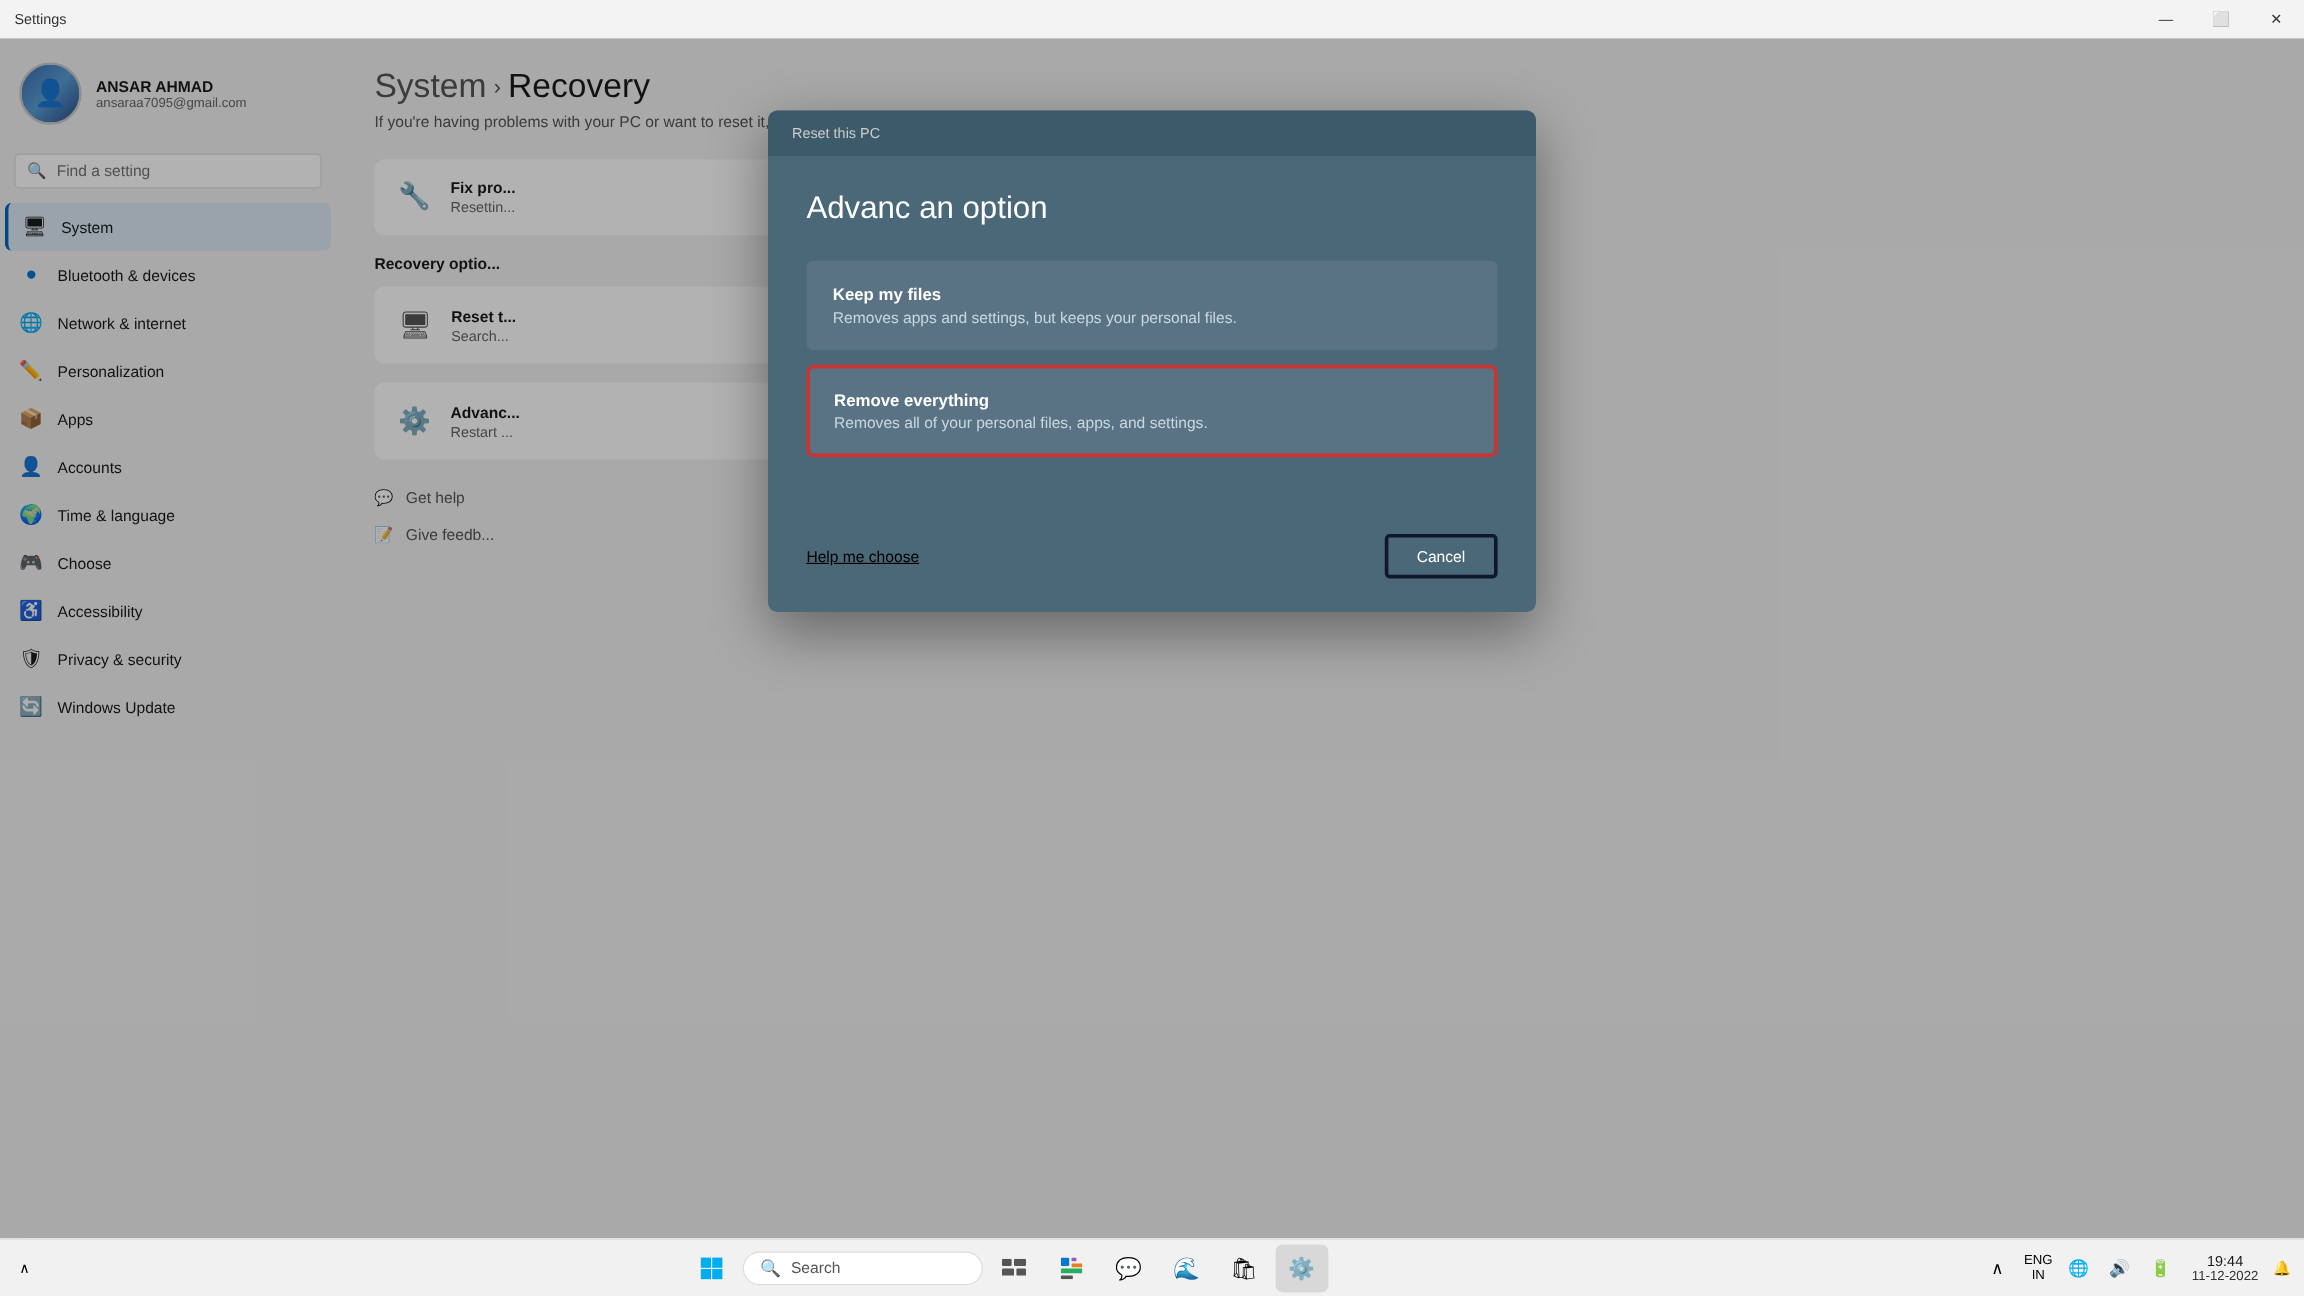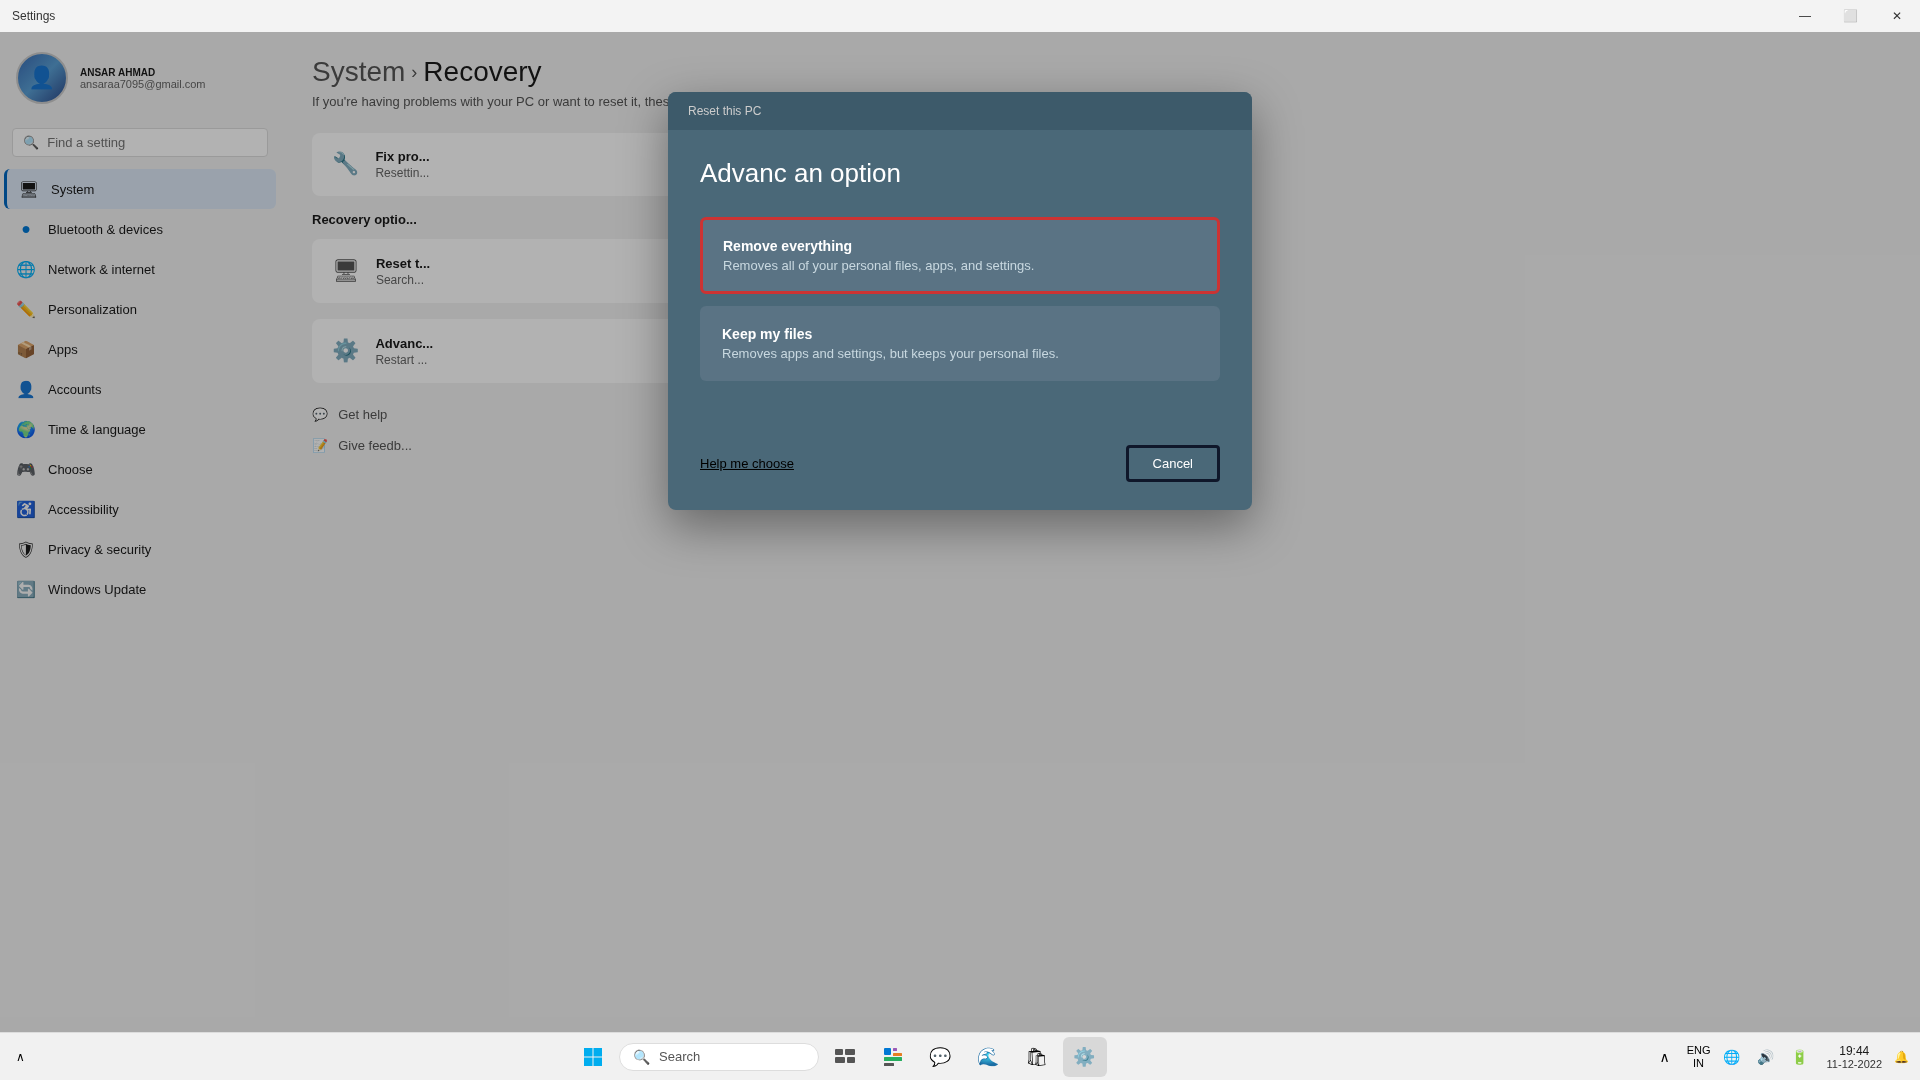--- a/index.html
+++ b/index.html
@@ -78,21 +78,21 @@
       display: flex;
       align-items: center;
       justify-content: center;
       font-size: 22px;
       color: white;
       overflow: hidden;
       flex-shrink: 0;
       border: 2px solid #ccc;
     }
     .user-info { display: flex; flex-direction: column; }
-    .user-name { font-size: 10px; font-weight: 600; color: #1a1a1a; }
+    .user-name { font-size: 13px; font-weight: 600; color: #1a1a1a; }
     .user-email { font-size: 11px; color: #666; }
 
     .search-box {
       margin: 8px 12px 12px 12px;
       display: flex;
       align-items: center;
       background: white;
       border: 1px solid #ddd;
       border-radius: 4px;
       padding: 6px 10px;
@@ -217,21 +217,21 @@
       position: absolute;
       top: 32px; left: 0; right: 0; bottom: 48px;
       background: rgba(0,0,0,0.3);
       display: flex;
       align-items: flex-start;
       justify-content: center;
       padding-top: 60px;
       z-index: 100;
     }
     .dialog {
-      width: 584px;
+      width: 640px;
       background: #4a6878;
       border-radius: 8px;
       overflow: hidden;
       box-shadow: 0 16px 48px rgba(0,0,0,0.4);
     }
     .dialog-title-bar {
       background: #3d5a6a;
       padding: 12px 20px;
       font-size: 12px;
       color: #ccc;
@@ -522,28 +522,28 @@
 </div>
 
 <div class="dialog-overlay">
   <div class="dialog">
     <div class="dialog-title-bar">
       <span>Reset this PC</span>
     </div>
     <div class="dialog-body">
       <div class="dialog-heading">Advanc an option</div>
 
+      <div class="option-card">
+        <div class="option-title">Keep my files</div>
+        <div class="option-desc">Removes apps and settings, but keeps your personal files.</div>
+      </div>
+
       <div class="option-card highlighted">
         <div class="option-title">Remove everything</div>
         <div class="option-desc">Removes all of your personal files, apps, and settings.</div>
-      </div>
-
-      <div class="option-card">
-        <div class="option-title">Keep my files</div>
-        <div class="option-desc">Removes apps and settings, but keeps your personal files.</div>
       </div>
     </div>
 
     <div class="dialog-footer">
       <a class="help-link-dialog">Help me choose</a>
       <button class="cancel-btn">Cancel</button>
     </div>
   </div>
 </div>
 

